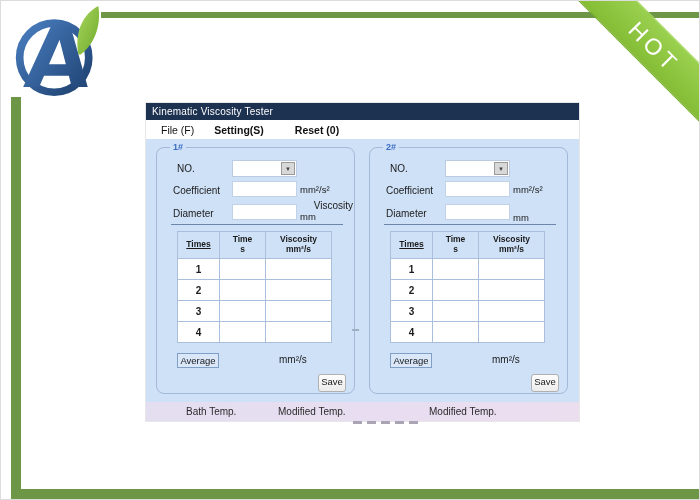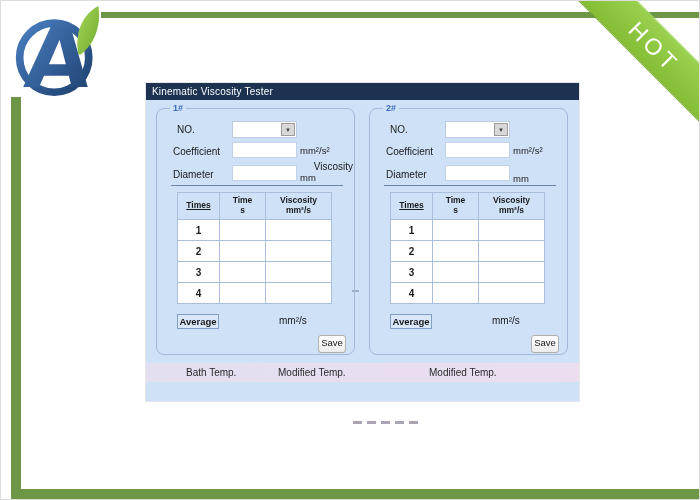--- a/index.html
+++ b/index.html
@@ -17,21 +17,21 @@
   .ribbon{
     position:absolute;left:-10px;top:25px;width:180px;height:40px;
     background:linear-gradient(180deg,#9ad04f 0%,#84bd35 100%);
     border-top:1px solid #a8d95e;border-bottom:1px solid #74a92c;
     transform:rotate(45deg);display:flex;align-items:center;justify-content:center;
     color:#fff;font-size:23px;letter-spacing:4px;font-weight:400;
   }
   
   .logo{position:absolute;left:10px;top:2px;width:96px;height:96px;}
   
-  .window{position:absolute;left:145px;top:82px;width:433px;height:318px;background:#cfe1f7;box-shadow:0 0 0 1px rgba(160,160,160,.25);}
+  .window{position:absolute;left:145px;top:102px;width:433px;height:318px;background:#cfe1f7;box-shadow:0 0 0 1px rgba(160,160,160,.25);}
   .titlebar{height:17px;background:#1d3150;color:#ffffff;font-size:10px;line-height:17px;padding-left:6px;letter-spacing:.2px;}
   .menubar{height:19px;background:#ffffff;display:flex;align-items:center;font-size:10.5px;color:#111;}
   .menu-item{padding:0 2px;cursor:default;}
   .mi-file{margin-left:13px;}
   .mi-setting{margin-left:16px;font-weight:600;}
   .mi-reset{margin-left:27px;font-weight:600;}
   .body{position:relative;height:263px;background:#cfe1f7;}
   .footer{position:relative;height:19px;background:linear-gradient(90deg,#e3def0 0%,#e9def1 55%,#eadeef 100%);font-size:10px;color:#2a2a2a;}
   .footer span{position:absolute;top:4px;}
   .f-bath{left:40px;}
@@ -47,21 +47,21 @@
   .field{position:absolute;width:65px;height:16px;background:#fff;border:1px solid #c2d2e6;box-sizing:border-box;font-size:10px;padding:0 3px;font-family:"Liberation Sans",sans-serif;}
   .combo{position:absolute;left:75px;top:12px;width:65px;height:17px;background:#fff;border:1px solid #bccbdf;box-sizing:border-box;}
   .combo-btn{position:absolute;right:1px;top:1px;width:14px;height:13px;background:#d8d8d8;border:1px solid #9a9a9a;box-sizing:border-box;display:flex;align-items:center;justify-content:center;font-size:6px;color:#444;line-height:1;}
   .sep{position:absolute;left:14px;top:76px;width:172px;border-top:1px solid #6b88aa;}
   
   .vtable{position:absolute;left:20px;top:83px;border-collapse:collapse;table-layout:fixed;}
   .vtable th,.vtable td{border:1px solid #a9bfdb;padding:0;text-align:center;}
   .vtable th{height:26px;font-size:8.5px;font-weight:600;white-space:pre-line;line-height:1.15;background:transparent;}
   .vtable td{height:20px;background:#ffffff;font-size:10px;font-weight:600;}
   .c1{width:41px;text-decoration:underline;}.c2{width:45px;}.c3{width:65px;}
-  .btn-average{position:absolute;left:20px;top:205px;width:42px;height:15px;background:#d9e7f8;border:1px solid #7f9fc6;font-size:9.5px;line-height:13px;text-align:center;box-sizing:border-box;font-weight:bold;}
+  .btn-average{position:absolute;left:20px;top:205px;width:42px;height:15px;background:#d9e7f8;border:1px solid #7f9fc6;font-size:9.5px;line-height:13px;text-align:center;box-sizing:border-box;}
   .avg-unit{position:absolute;left:122px;top:206px;font-size:10px;}
   .btn-save{position:absolute;left:161px;top:226px;width:28px;height:18px;background:linear-gradient(180deg,#fdfdfd,#ececec);border:1px solid #b0b0b0;border-radius:3px;font-size:9.5px;line-height:13px;text-align:center;box-sizing:border-box;}
   .visc-extra{position:absolute;right:1px;top:52px;font-size:10px;}
   .inter-dash{position:absolute;left:206px;top:190px;width:7px;height:2px;background:#9fb0c4;}
   
   .dash-row{position:absolute;left:352px;top:420px;display:flex;gap:5px;}
   .dash-row i{width:9px;height:3px;background:#aaa4b4;display:block;}
 </style>
 </head>
 <body>
@@ -90,20 +90,25 @@
 
   <div class="ribbon-wrap">
     <div class="ribbon">
       <span>HOT</span>
     </div>
   </div>
 
   <div class="window">
     <div class="titlebar">Kinematic Viscosity Tester</div>
 
+    <div class="menubar">
+      <span class="menu-item mi-file">File (F)</span>
+      <span class="menu-item mi-setting">Setting(S)</span>
+      <span class="menu-item mi-reset">Reset (0)</span>
+    </div>
 
     <div class="body">
 
       <div class="groupbox gb1">
         <span class="gb-label">1#</span>
 
         <span class="lbl" style="left:20px;top:15px;">NO.</span>
         <div class="combo">
           <span></span>
           <span class="combo-btn">▼</span>

